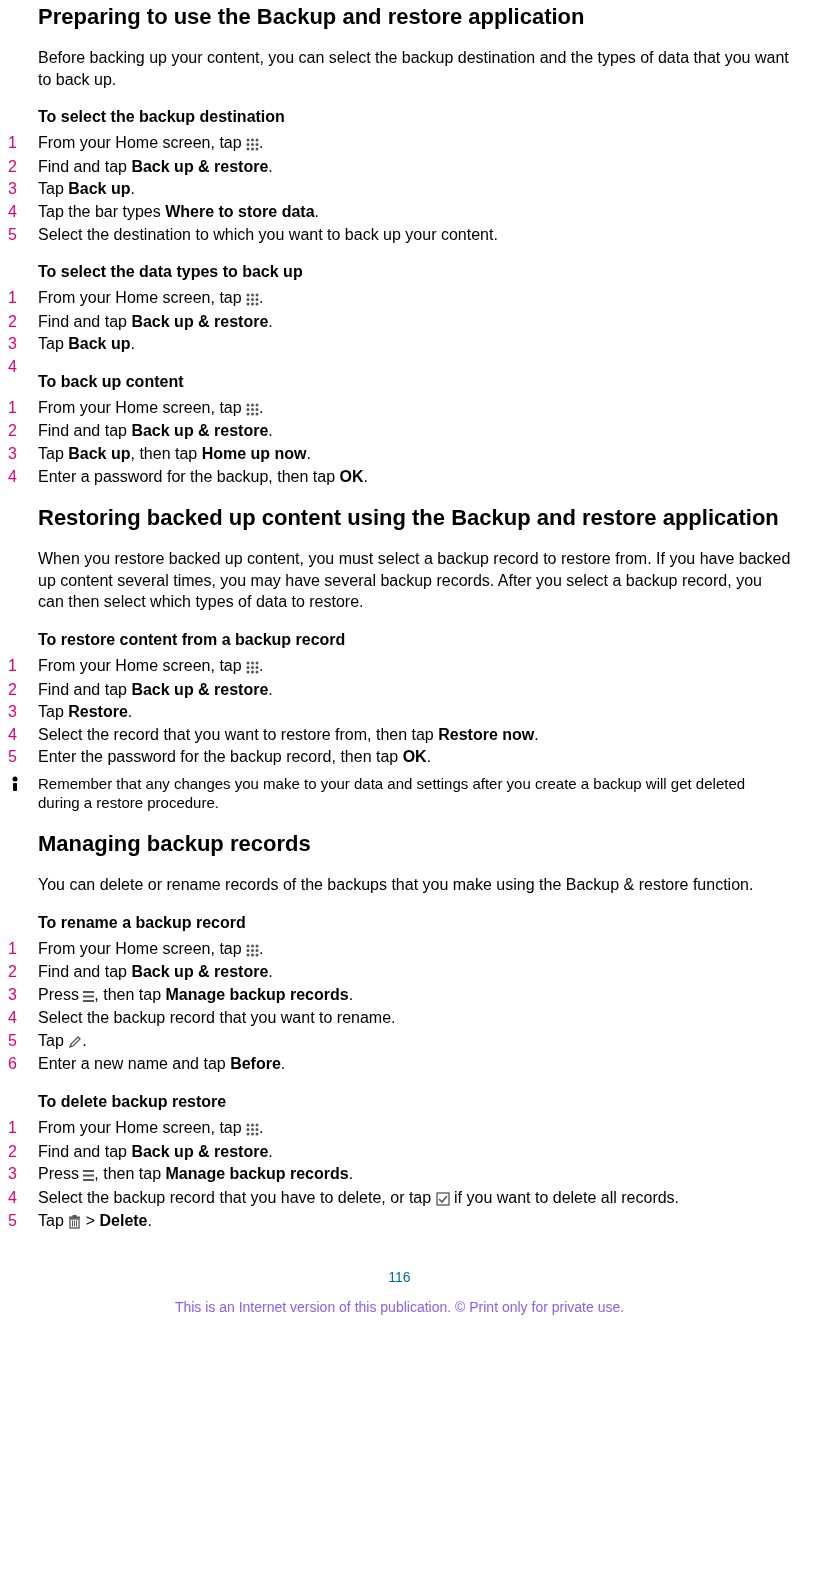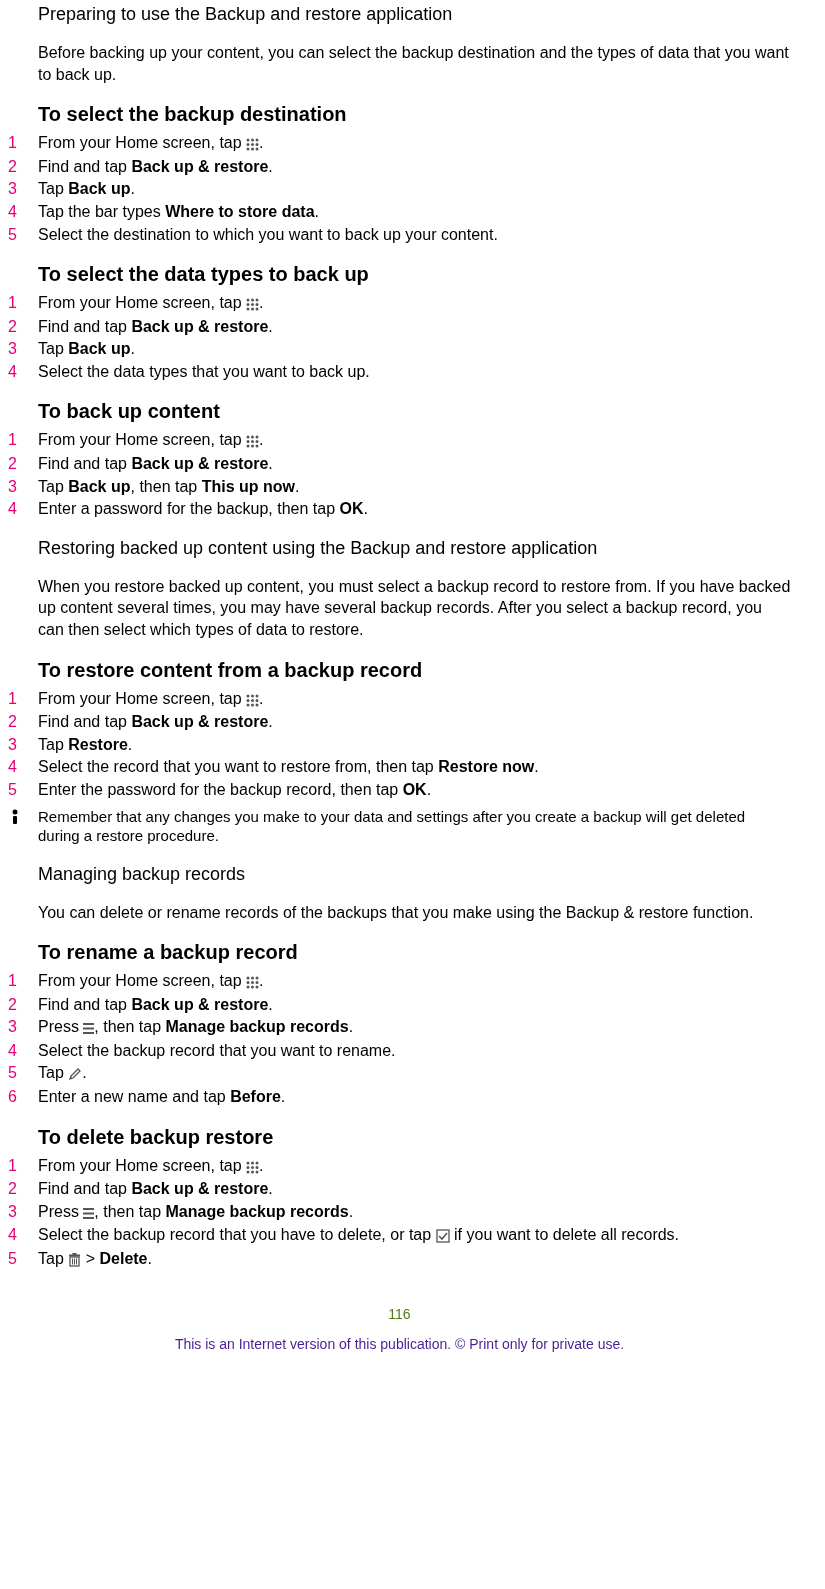--- a/index.html
+++ b/index.html
@@ -7,33 +7,33 @@
     background: #fff;
     color: #000;
     margin: 0;
     padding: 0;
     width: 825px;
   }
   .page {
     padding: 0 34px 20px 8px;
   }
   .h2 {
-    font-size: 18px;
-    font-weight: normal;
+    font-size: 22px;
+    font-weight: bold;
     margin: 4px 0 6px 0;
     padding-left: 30px;
   }
   .body-para {
     font-size: 16px;
     line-height: 1.35;
     margin: 17px 0 18px 0;
     padding-left: 30px;
   }
   .h3 {
-    font-size: 20px;
+    font-size: 16px;
     font-weight: bold;
     margin: 0 0 6px 0;
     padding-left: 30px;
   }
   ol.steps {
     list-style: none;
     margin: 0 0 18px 0;
     padding: 0;
   }
   ol.steps li {
@@ -66,27 +66,27 @@
     flex: 0 0 30px;
     text-align: left;
     padding-top: 2px;
   }
   .note-text {
     font-size: 15px;
     line-height: 1.3;
   }
   .page-num {
     text-align: center;
-    color: #4d7c0f;
+    color: #0369a1;
     font-size: 14px;
     margin-top: 36px;
   }
   .footer {
     text-align: center;
-    color: #4c1d95;
+    color: #8b5cf6;
     font-size: 14px;
     margin-top: 14px;
     padding-bottom: 12px;
   }
   svg { vertical-align: -2px; }
 </style>
 </head>
 <body>
 
 <div class="page">
@@ -142,21 +142,20 @@
             </g>
           </svg></span><span>.</span>
     </li>
     <li><span class="step-num">2</span>
       <span>Find and tap </span><span class="b">Back up &amp; restore</span><span>.</span>
     </li>
     <li><span class="step-num">3</span>
       <span>Tap </span><span class="b">Back up</span><span>.</span>
     </li>
     <li><span class="step-num">4</span>
-      <span>Select the data types that you want to back up.</span>
     </li>
   </ol>
 
   <div class="h3">To back up content</div>
   <ol class="steps">
     <li><span class="step-num">1</span>
       <span>From your Home screen, tap </span><span class="icon"><svg width="13" height="13">
             <g fill="#555">
               <circle cx="2" cy="2" r="1.5"></circle>
               <circle cx="6.5" cy="2" r="1.5"></circle>
@@ -167,21 +166,21 @@
               <circle cx="2" cy="11" r="1.5"></circle>
               <circle cx="6.5" cy="11" r="1.5"></circle>
               <circle cx="11" cy="11" r="1.5"></circle>
             </g>
           </svg></span><span>.</span>
     </li>
     <li><span class="step-num">2</span>
       <span>Find and tap </span><span class="b">Back up &amp; restore</span><span>.</span>
     </li>
     <li><span class="step-num">3</span>
-      <span>Tap </span><span class="b">Back up</span><span>, then tap </span><span class="b">This up now</span><span>.</span>
+      <span>Tap </span><span class="b">Back up</span><span>, then tap </span><span class="b">Home up now</span><span>.</span>
     </li>
     <li><span class="step-num">4</span>
       <span>Enter a password for the backup, then tap </span><span class="b">OK</span><span>.</span>
     </li>
   </ol>
 
   <div class="h2">Restoring backed up content using the Backup and restore application</div>
   <div class="body-para">When you restore backed up content, you must select a backup record to restore from. If you have backed up content several times, you may have several backup records. After you select a backup record, you can then select which types of data to restore.</div>
 
   <div class="h3">To restore content from a backup record</div>

